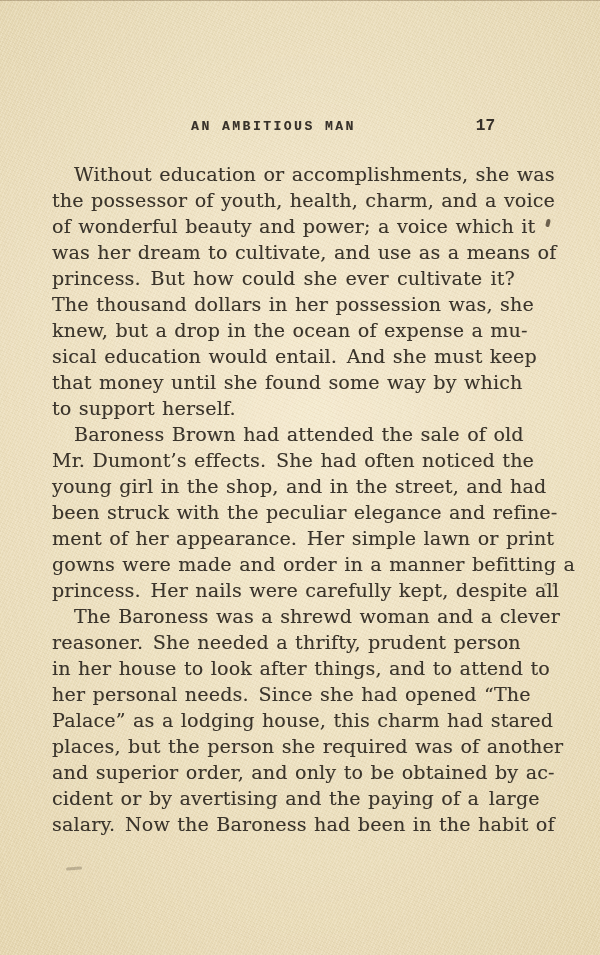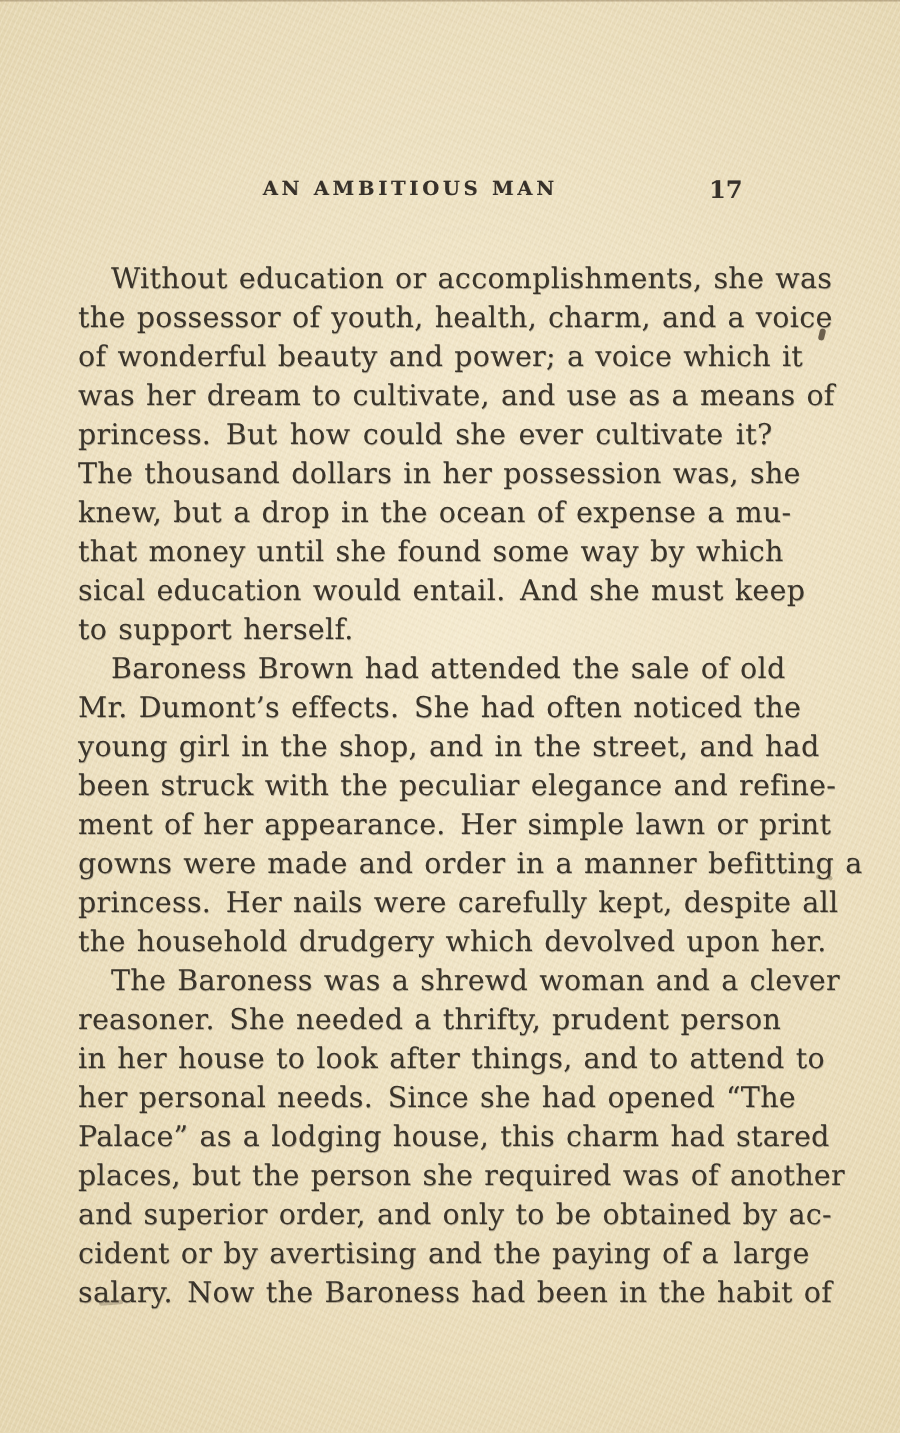--- a/index.html
+++ b/index.html
@@ -26,21 +26,22 @@
       linear-gradient(180deg, #e6d9b6 0%, #ecdfc0 30%, #e9dcba 70%, #e7d9b5 100%);
     border-top: 1px solid rgba(110,90,60,0.35);
     padding: 118px 85px 0 52px;
   }
   .running-header {
     position: relative;
     display: flex;
     align-items: baseline;
     justify-content: center;
     height: 16px;
-    margin-bottom: 38px;
+    margin-bottom: 26px;
+    font-family: Liberation Mono, monospace;
   }
   .running-head {
     font-size: 13px;
     font-weight: bold;
     letter-spacing: 2.5px;
     transform: translateX(-10px);
     color: #37312a;
     text-shadow: 0.3px 0.3px 0 rgba(55,49,42,0.4);
   }
   .page-number {
@@ -102,33 +103,32 @@
 
   <main class="page-text">
       <div class="para">
         <div class="line indent">Without education or accomplishments, she was</div>
         <div class="line">the possessor of youth, health, charm, and a voice</div>
         <div class="line">of wonderful beauty and power; a voice which it</div>
         <div class="line">was her dream to cultivate, and use as a means of</div>
         <div class="line">princess. But how could she ever cultivate it?</div>
         <div class="line">The thousand dollars in her possession was, she</div>
         <div class="line">knew, but a drop in the ocean of expense a mu-</div>
+        <div class="line">sical education would entail. And she must keep</div>
         <div class="line">that money until she found some way by which</div>
-        <div class="line">sical education would entail. And she must keep</div>
         <div class="line noswell">to support herself.</div>
       </div>
       <div class="para">
         <div class="line indent">Baroness Brown had attended the sale of old</div>
         <div class="line">Mr. Dumont’s effects. She had often noticed the</div>
         <div class="line">young girl in the shop, and in the street, and had</div>
         <div class="line">been struck with the peculiar elegance and refine-</div>
         <div class="line">ment of her appearance. Her simple lawn or print</div>
         <div class="line">gowns were made and order in a manner befitting a</div>
         <div class="line">princess. Her nails were carefully kept, despite all</div>
-        <div class="line">the household drudgery which devolved upon her.</div>
       </div>
       <div class="para">
         <div class="line indent">The Baroness was a shrewd woman and a clever</div>
         <div class="line">reasoner. She needed a thrifty, prudent person</div>
         <div class="line">in her house to look after things, and to attend to</div>
         <div class="line">her personal needs. Since she had opened “The</div>
         <div class="line">Palace” as a lodging house, this charm had stared</div>
         <div class="line">places, but the person she required was of another</div>
         <div class="line">and superior order, and only to be obtained by ac-</div>
         <div class="line">cident or by avertising and the paying of a large</div>

